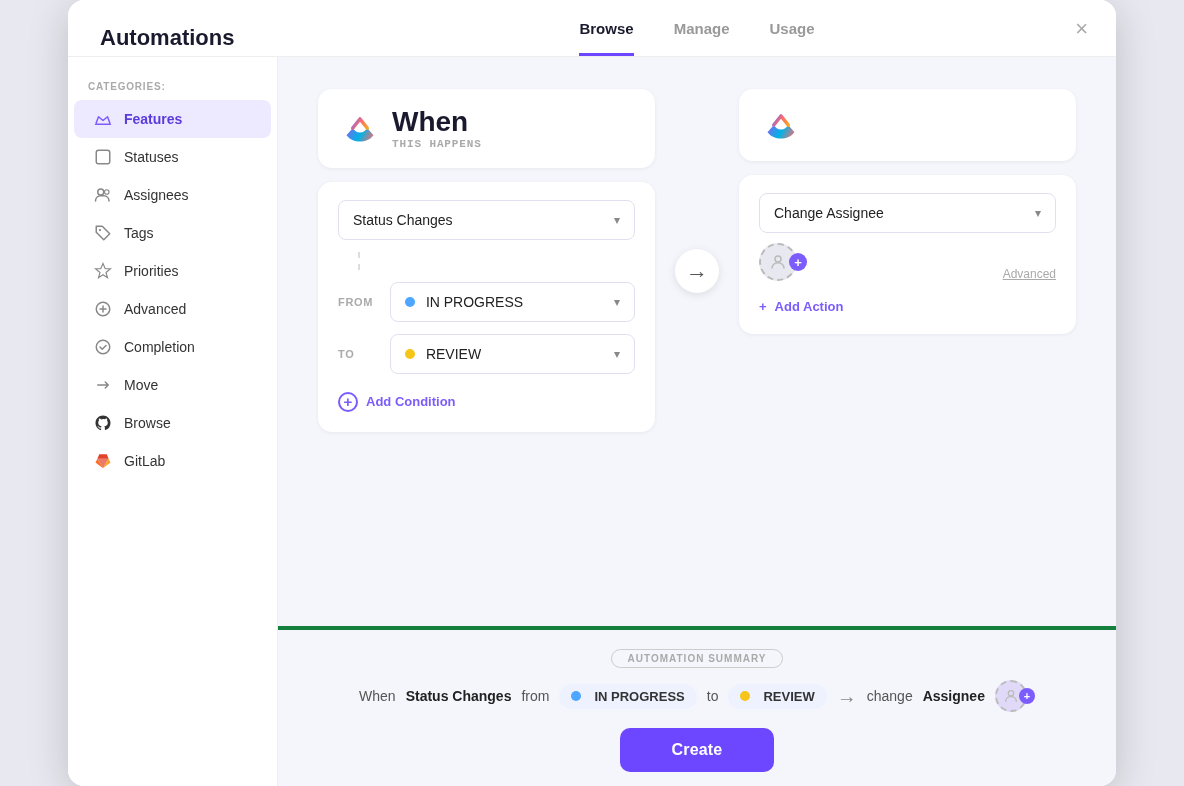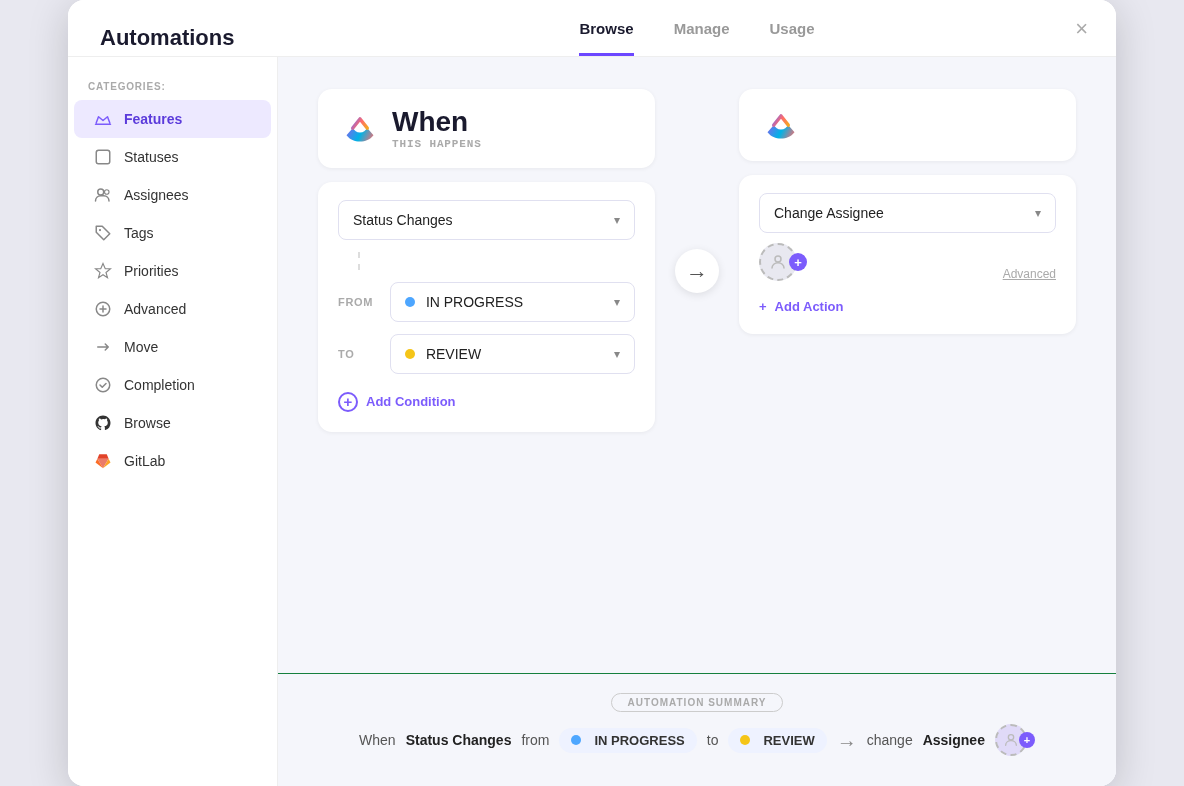--- a/index.html
+++ b/index.html
@@ -288,21 +288,21 @@
       gap: 8px;
       color: #7c5cfc;
       font-size: 13px;
       font-weight: 600;
       cursor: pointer;
       padding: 6px 0 2px 0;
     }
     
     .summary-bar {
       background: #f5f6fb;
-      border-top: 1px solid #15803d;
+      border-top: 4px solid #15803d;
       padding: 18px 40px 14px 40px;
       flex-shrink: 0;
     }
     .summary-label-pill {
       display: inline-block;
       border: 1.5px solid #ccc;
       border-radius: 20px;
       padding: 3px 16px;
       font-size: 10px;
       letter-spacing: 0.1em;
@@ -467,34 +467,34 @@
             <line x1="12" y1="8" x2="12" y2="16" stroke="#888" stroke-width="2" stroke-linecap="round"></line>
             <line x1="8" y1="12" x2="16" y2="12" stroke="#888" stroke-width="2" stroke-linecap="round"></line>
           </svg>
         </span>
         <span>Advanced</span>
       </div>
 
       <div class="sidebar-item">
         <span class="icon">
           <svg width="18" height="18" viewBox="0 0 24 24" fill="none">
-            <path d="M5 12h14M15 8l4 4-4 4" stroke="#888" stroke-width="2" stroke-linecap="round" stroke-linejoin="round"></path>
-          </svg>
-        </span>
-        <span>Move</span>
-      </div>
-
-      <div class="sidebar-item">
-        <span class="icon">
-          <svg width="18" height="18" viewBox="0 0 24 24" fill="none">
             <circle cx="12" cy="12" r="9" stroke="#888" stroke-width="2"></circle>
             <path d="M8 12l3 3 5-5" stroke="#888" stroke-width="2" stroke-linecap="round" stroke-linejoin="round"></path>
           </svg>
         </span>
         <span>Completion</span>
+      </div>
+
+      <div class="sidebar-item">
+        <span class="icon">
+          <svg width="18" height="18" viewBox="0 0 24 24" fill="none">
+            <path d="M5 12h14M15 8l4 4-4 4" stroke="#888" stroke-width="2" stroke-linecap="round" stroke-linejoin="round"></path>
+          </svg>
+        </span>
+        <span>Move</span>
       </div>
 
 
       <div class="sidebar-item">
         <span class="icon">
           <svg width="18" height="18" viewBox="0 0 24 24" fill="#333">
             <path d="M12 2C6.48 2 2 6.48 2 12c0 4.42 2.87 8.17 6.84 9.49.5.09.68-.22.68-.48v-1.7c-2.78.6-3.37-1.34-3.37-1.34-.45-1.15-1.1-1.46-1.1-1.46-.9-.62.07-.61.07-.61 1 .07 1.52 1.02 1.52 1.02.89 1.52 2.33 1.08 2.9.83.09-.65.35-1.09.63-1.34-2.22-.25-4.55-1.11-4.55-4.94 0-1.09.39-1.98 1.03-2.68-.1-.25-.45-1.27.1-2.64 0 0 .84-.27 2.75 1.02A9.56 9.56 0 0112 6.8c.85.004 1.71.115 2.51.337 1.91-1.29 2.75-1.02 2.75-1.02.55 1.37.2 2.39.1 2.64.64.7 1.03 1.59 1.03 2.68 0 3.84-2.34 4.69-4.57 4.93.36.31.68.92.68 1.85v2.74c0 .27.18.58.69.48A10.01 10.01 0 0022 12c0-5.52-4.48-10-10-10z"></path>
           </svg>
         </span>
         <span>Browse</span>
@@ -649,16 +649,17 @@
           <div class="summary-avatar-row">
             <div class="summary-avatar">
               <svg width="16" height="16" viewBox="0 0 24 24" fill="none">
                 <circle cx="12" cy="8" r="4" stroke="#bbb" stroke-width="2"></circle>
                 <path d="M4 20c0-4 3.6-7 8-7s8 3 8 7" stroke="#bbb" stroke-width="2" stroke-linecap="round"></path>
               </svg>
             </div>
             <div class="summary-avatar-plus">+</div>
           </div>
         </div>
+        <button class="create-btn">Create</button>
       </div>
     </div>
   </div>
 </div>
 
 </body></html>

